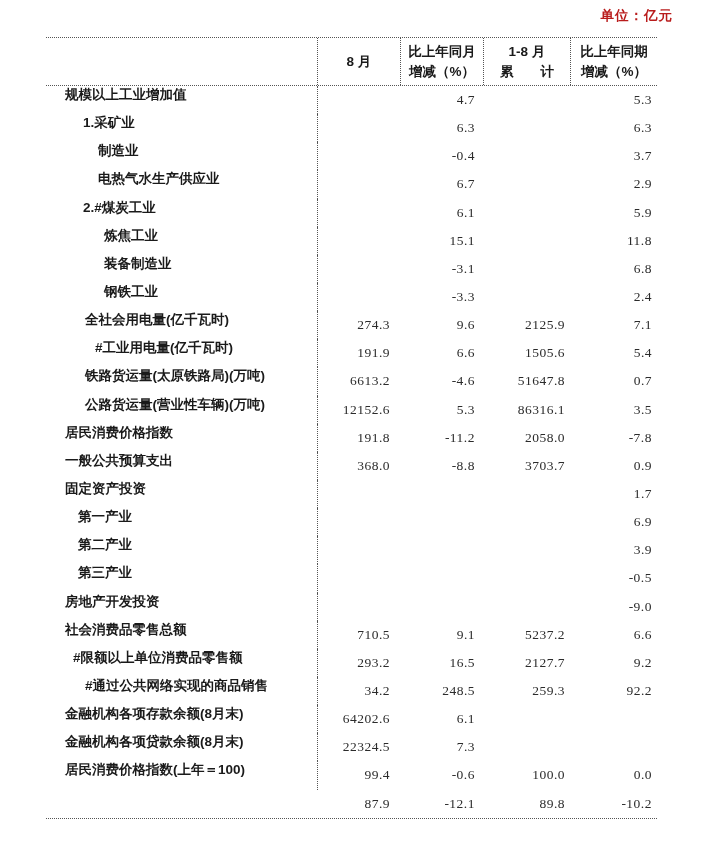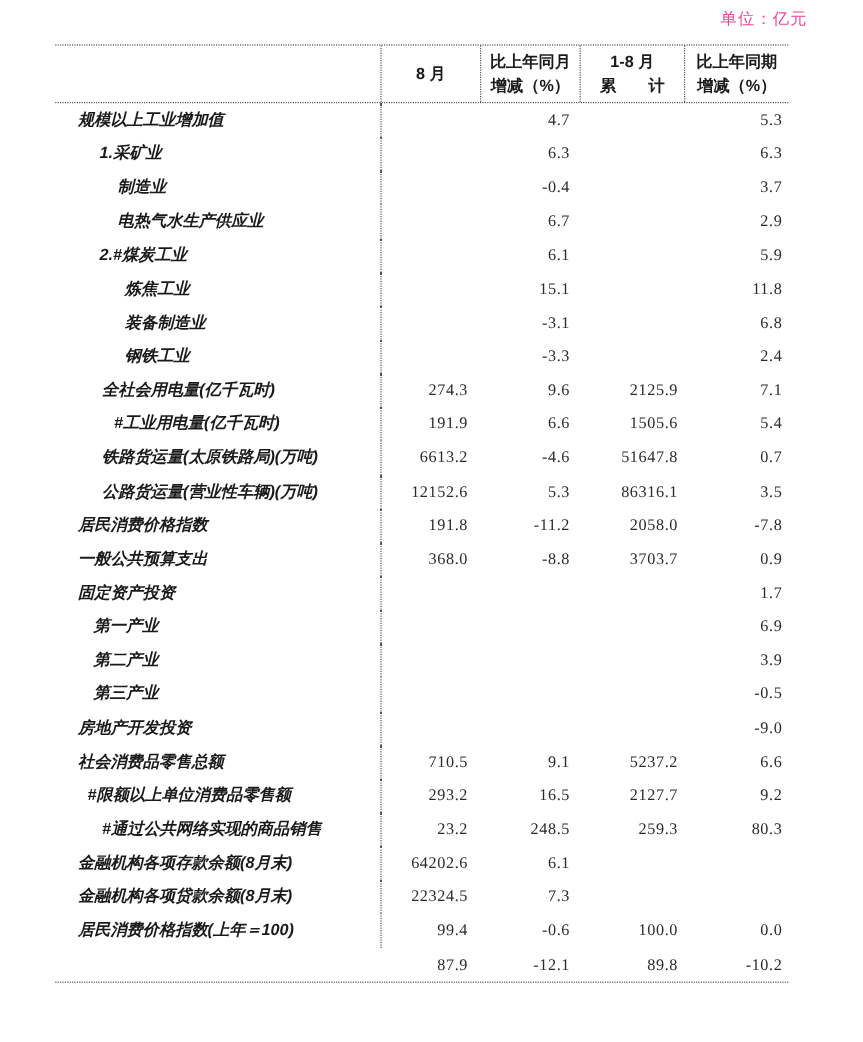--- a/index.html
+++ b/index.html
@@ -9,22 +9,22 @@
     height: 868px;
     background: #ffffff;
     overflow: hidden;
     font-family: "Liberation Sans", sans-serif;
   }
   .unit {
     position: absolute;
     top: 7px;
     right: 46px;
     font-size: 13.5px;
-    font-weight: 400;
-    color: #ec4899;
+    font-weight: 700;
+    color: #b91c1c;
     letter-spacing: 1px;
     white-space: nowrap;
   }
   .stat-table {
     position: absolute;
     left: 46px;
     top: 37px;
     width: 611px;
     border-top: 1px dotted #555;
     border-bottom: 1px dotted #555;
@@ -57,27 +57,25 @@
   .row {
     display: flex;
     height: 28.15px;
     align-items: stretch;
   }
   .lcell {
     box-sizing: border-box;
     width: 272px;
     border-right: 1px dotted #555;
     display: flex;
-    align-items: center;
     font-size: 13.5px;
     font-weight: 700;
     color: #1a1a1a;
     white-space: nowrap;
     overflow: hidden;
-    font-style: italic;
   }
   .vcell {
     box-sizing: border-box;
     display: flex;
     align-items: center;
     justify-content: flex-end;
     font-family: "Liberation Serif", serif;
     font-size: 13.5px;
     color: #2b2b2b;
     letter-spacing: 0.5px;
@@ -329,24 +327,24 @@
     <div class="vcell c1">293.2</div>
     <div class="vcell c2">16.5</div>
     <div class="vcell c3">2127.7</div>
     <div class="vcell c4">9.2</div>
   </div>
 
   <div class="row">
     <div class="lcell" style="padding-left: 39px;">
             <span class="lab">#通过公共网络实现的商品销售</span>
           </div>
-    <div class="vcell c1">23.2</div>
+    <div class="vcell c1">34.2</div>
     <div class="vcell c2">248.5</div>
     <div class="vcell c3">259.3</div>
-    <div class="vcell c4">80.3</div>
+    <div class="vcell c4">92.2</div>
   </div>
 
   <div class="row">
     <div class="lcell" style="padding-left: 19px;">
             <span class="lab">金融机构各项存款余额(8月末)</span>
           </div>
     <div class="vcell c1">64202.6</div>
     <div class="vcell c2">6.1</div>
     <div class="vcell c3"></div>
     <div class="vcell c4"></div>

